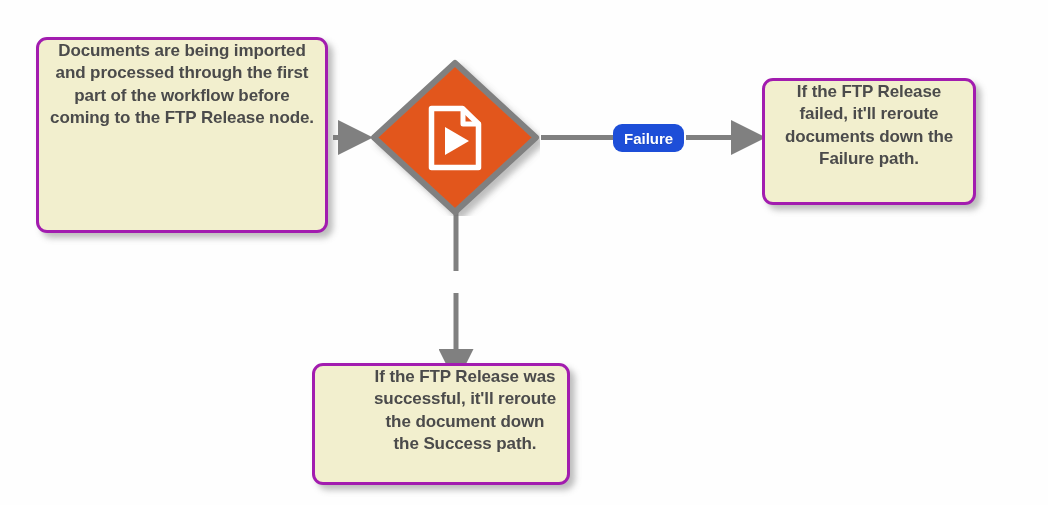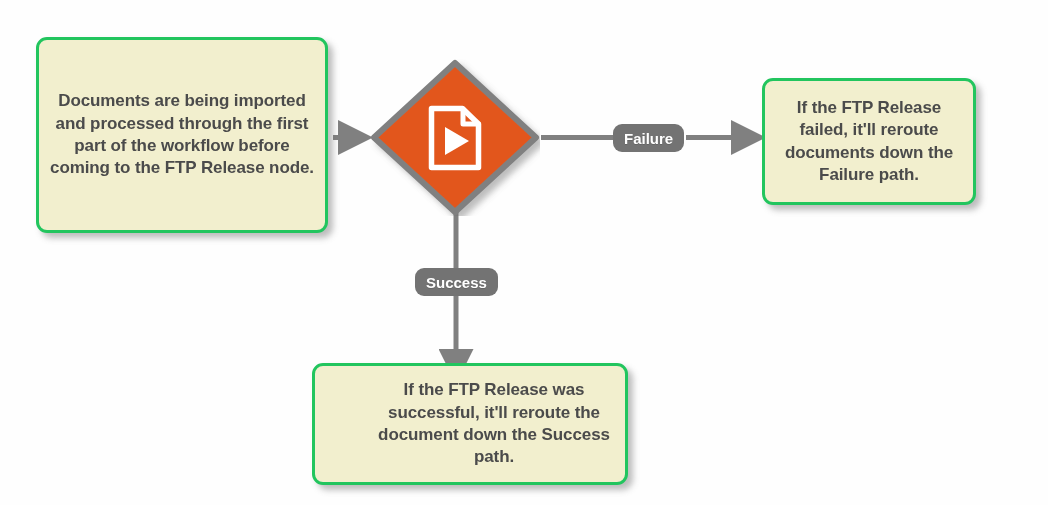--- a/index.html
+++ b/index.html
@@ -27,43 +27,43 @@
     width: 1048px;
     height: 505px;
     pointer-events: none;
   }
 
   
   .note {
     position: absolute;
     box-sizing: border-box;
     background: #f2efce;
-    border: 3px solid #22c55e;
+    border: 3px solid #a21caf;
     border-radius: 11px;
     box-shadow: 5px 5px 6px rgba(110,110,110,0.45);
     display: flex;
-    align-items: center;
+    align-items: flex-start;
     justify-content: center;
     text-align: center;
   }
   .note-text {
     display: block;
     width: 100%;
     padding: 0 8px;
     box-sizing: border-box;
     color: #4b4b4b;
     font-weight: bold;
     font-size: 17px;
     line-height: 1.32;
     letter-spacing: -0.1px;
   }
 
   #note-intro   { left: 36px;  top: 37px;  width: 292px; height: 196px; }
   #note-failure { left: 762px; top: 78px;  width: 214px; height: 127px; }
-  #note-success { left: 312px; top: 363px; width: 316px; height: 122px; padding-left: 48px; }
+  #note-success { left: 312px; top: 363px; width: 258px; height: 122px; padding-left: 48px; }
 
   #note-intro .note-text   { font-size: 17px; }
   #note-failure .note-text { font-size: 17px; }
   #note-success .note-text { font-size: 17px; }
 
   
   #node-ftp-release {
     position: absolute;
     left: 370px;
     top: 59px;
@@ -85,21 +85,21 @@
     width: 58px;
     height: 66px;
     margin-left: -29px;
     margin-top: -33px;
   }
 
   
   .edge-label {
     position: absolute;
     box-sizing: border-box;
-    background: #737373;
+    background: #1d4ed8;
     border-radius: 9px;
     color: #ffffff;
     font-weight: bold;
     font-size: 15px;
     display: flex;
     align-items: center;
     justify-content: center;
     padding: 8px 11px;
     height: 28px;
     white-space: nowrap;
@@ -156,15 +156,14 @@
     </svg>
     <svg class="node-icon" width="58" height="66" viewBox="0 0 58 66" xmlns="http://www.w3.org/2000/svg">
       <path d="M5.5,3.5 H36.5 L52.5,19 V62.5 H5.5 Z" fill="none" stroke="#ffffff" stroke-width="5.5" stroke-linejoin="round" stroke-linecap="round"></path>
       <path d="M37,4 V19 H52.5" fill="none" stroke="#ffffff" stroke-width="5" stroke-linejoin="round" stroke-linecap="round"></path>
       <polygon points="19,22 43,36 19,50" fill="#ffffff"></polygon>
     </svg>
   </div>
 
   <div class="edge-label" id="label-failure">Failure</div>
 
-  <div class="edge-label" id="label-success">Success</div>
 
 </div>
 
 </body></html>

